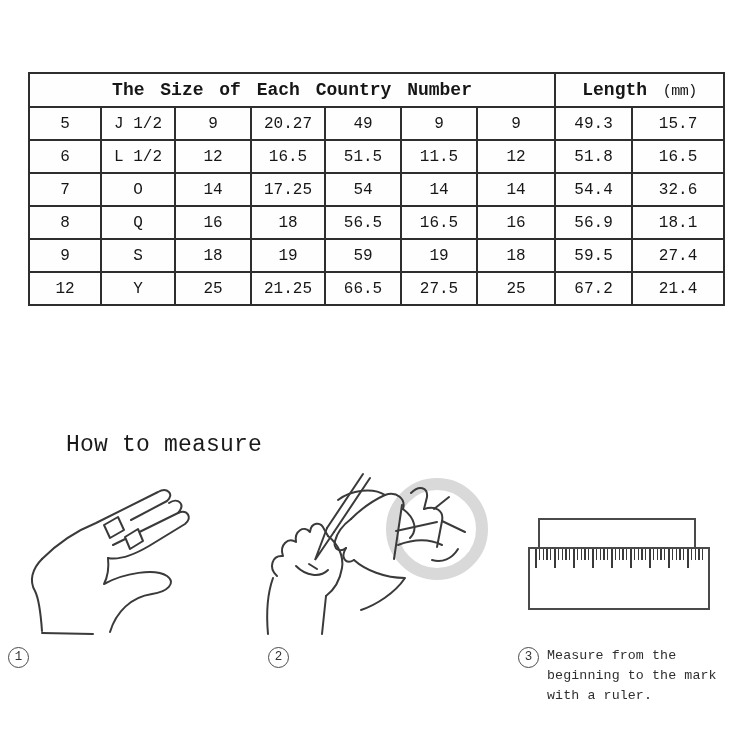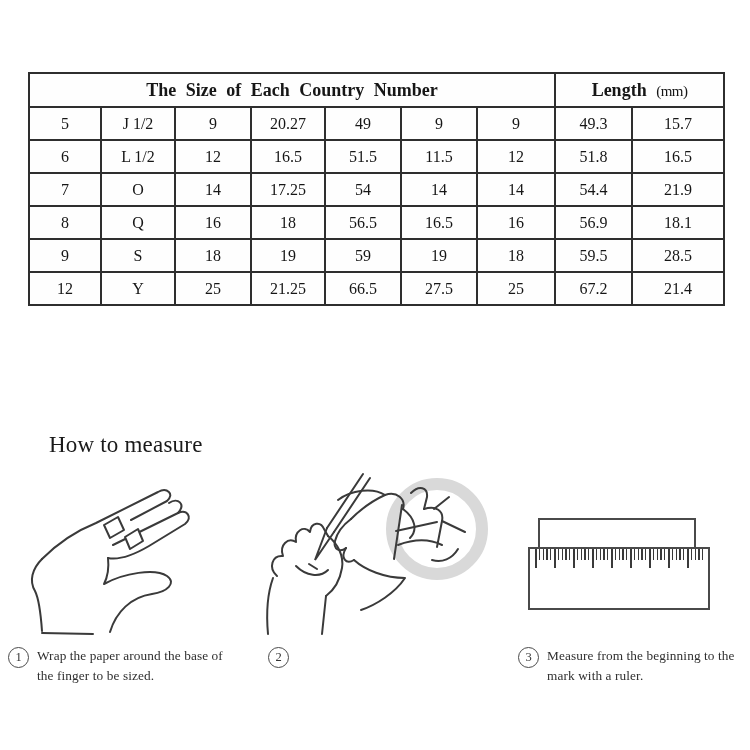--- a/index.html
+++ b/index.html
@@ -1,20 +1,20 @@
 <!DOCTYPE html>
 <html><head>
 <meta charset="utf-8">
 <style>
   html, body { margin: 0; padding: 0; background: #fff; }
   .page {
     position: relative;
     width: 750px; height: 750px;
     background: #fff;
-    font-family: Liberation Serif, serif;
+    font-family: Liberation Mono, monospace;
     color: #1e1e1e;
     overflow: hidden;
   }
 
   
   table.size-table {
     position: absolute; left: 28px; top: 72px;
     width: 695px;
     border-collapse: collapse;
     table-layout: fixed;
@@ -31,21 +31,21 @@
     overflow: hidden;
   }
   .size-table thead tr.title-row th { height: 32px; font-size: 18px; font-weight: 700; word-spacing: 5px; }
   .size-table thead tr.col-row th { height: 34px; font-size: 16px; font-weight: 700; }
   .size-table thead tr.col-row th.tight { font-size: 15px; font-weight: 400; letter-spacing: -0.3px; }
   .size-table tbody td { height: 31px; font-weight: 400; }
   .unit { font-size: 15px; font-weight: 400; letter-spacing: -0.5px; }
 
   
   .howto-heading {
-    position: absolute; left: 49px; top: 432px;
+    position: absolute; left: 66px; top: 432px;
     font-size: 23px; font-weight: 400; color: #1a1a1a;
     margin: 0; letter-spacing: 0.2px;
   }
 
   .fig { position: absolute; }
   .fig svg { display: block; }
   #fig1 { left: 12px;  top: 473px; }
   #fig2 { left: 243px; top: 466px; }
   #fig3 { left: 528px; top: 518px; width: 184px; height: 92px; }
 
@@ -138,21 +138,21 @@
         </tr>
         <tr>
           <td>7</td>
           <td>O</td>
           <td>14</td>
           <td>17.25</td>
           <td>54</td>
           <td>14</td>
           <td>14</td>
           <td>54.4</td>
-          <td>21.9</td>
+          <td>32.6</td>
         </tr>
         <tr>
           <td>8</td>
           <td>Q</td>
           <td>16</td>
           <td>18</td>
           <td>56.5</td>
           <td>16.5</td>
           <td>16</td>
           <td>56.9</td>
@@ -160,21 +160,21 @@
         </tr>
         <tr>
           <td>9</td>
           <td>S</td>
           <td>18</td>
           <td>19</td>
           <td>59</td>
           <td>19</td>
           <td>18</td>
           <td>59.5</td>
-          <td>28.5</td>
+          <td>27.4</td>
         </tr>
         <tr>
           <td>12</td>
           <td>Y</td>
           <td>25</td>
           <td>21.25</td>
           <td>66.5</td>
           <td>27.5</td>
           <td>25</td>
           <td>67.2</td>
@@ -254,21 +254,20 @@
 
   <div class="fig" id="fig3">
     <div class="paper-strip"></div>
     <div class="ruler-body">
       <div class="ruler-ticks"></div>
     </div>
   </div>
 
   <div class="step" id="step1">
     <span class="step-num">1</span>
-    <span class="step-text">Wrap the paper around the base of the finger to be sized.</span>
   </div>
   <div class="step" id="step2">
     <span class="step-num">2</span>
   </div>
   <div class="step" id="step3">
     <span class="step-num">3</span>
     <span class="step-text">Measure from the beginning to the mark with a ruler.</span>
   </div>
 
 </div>

